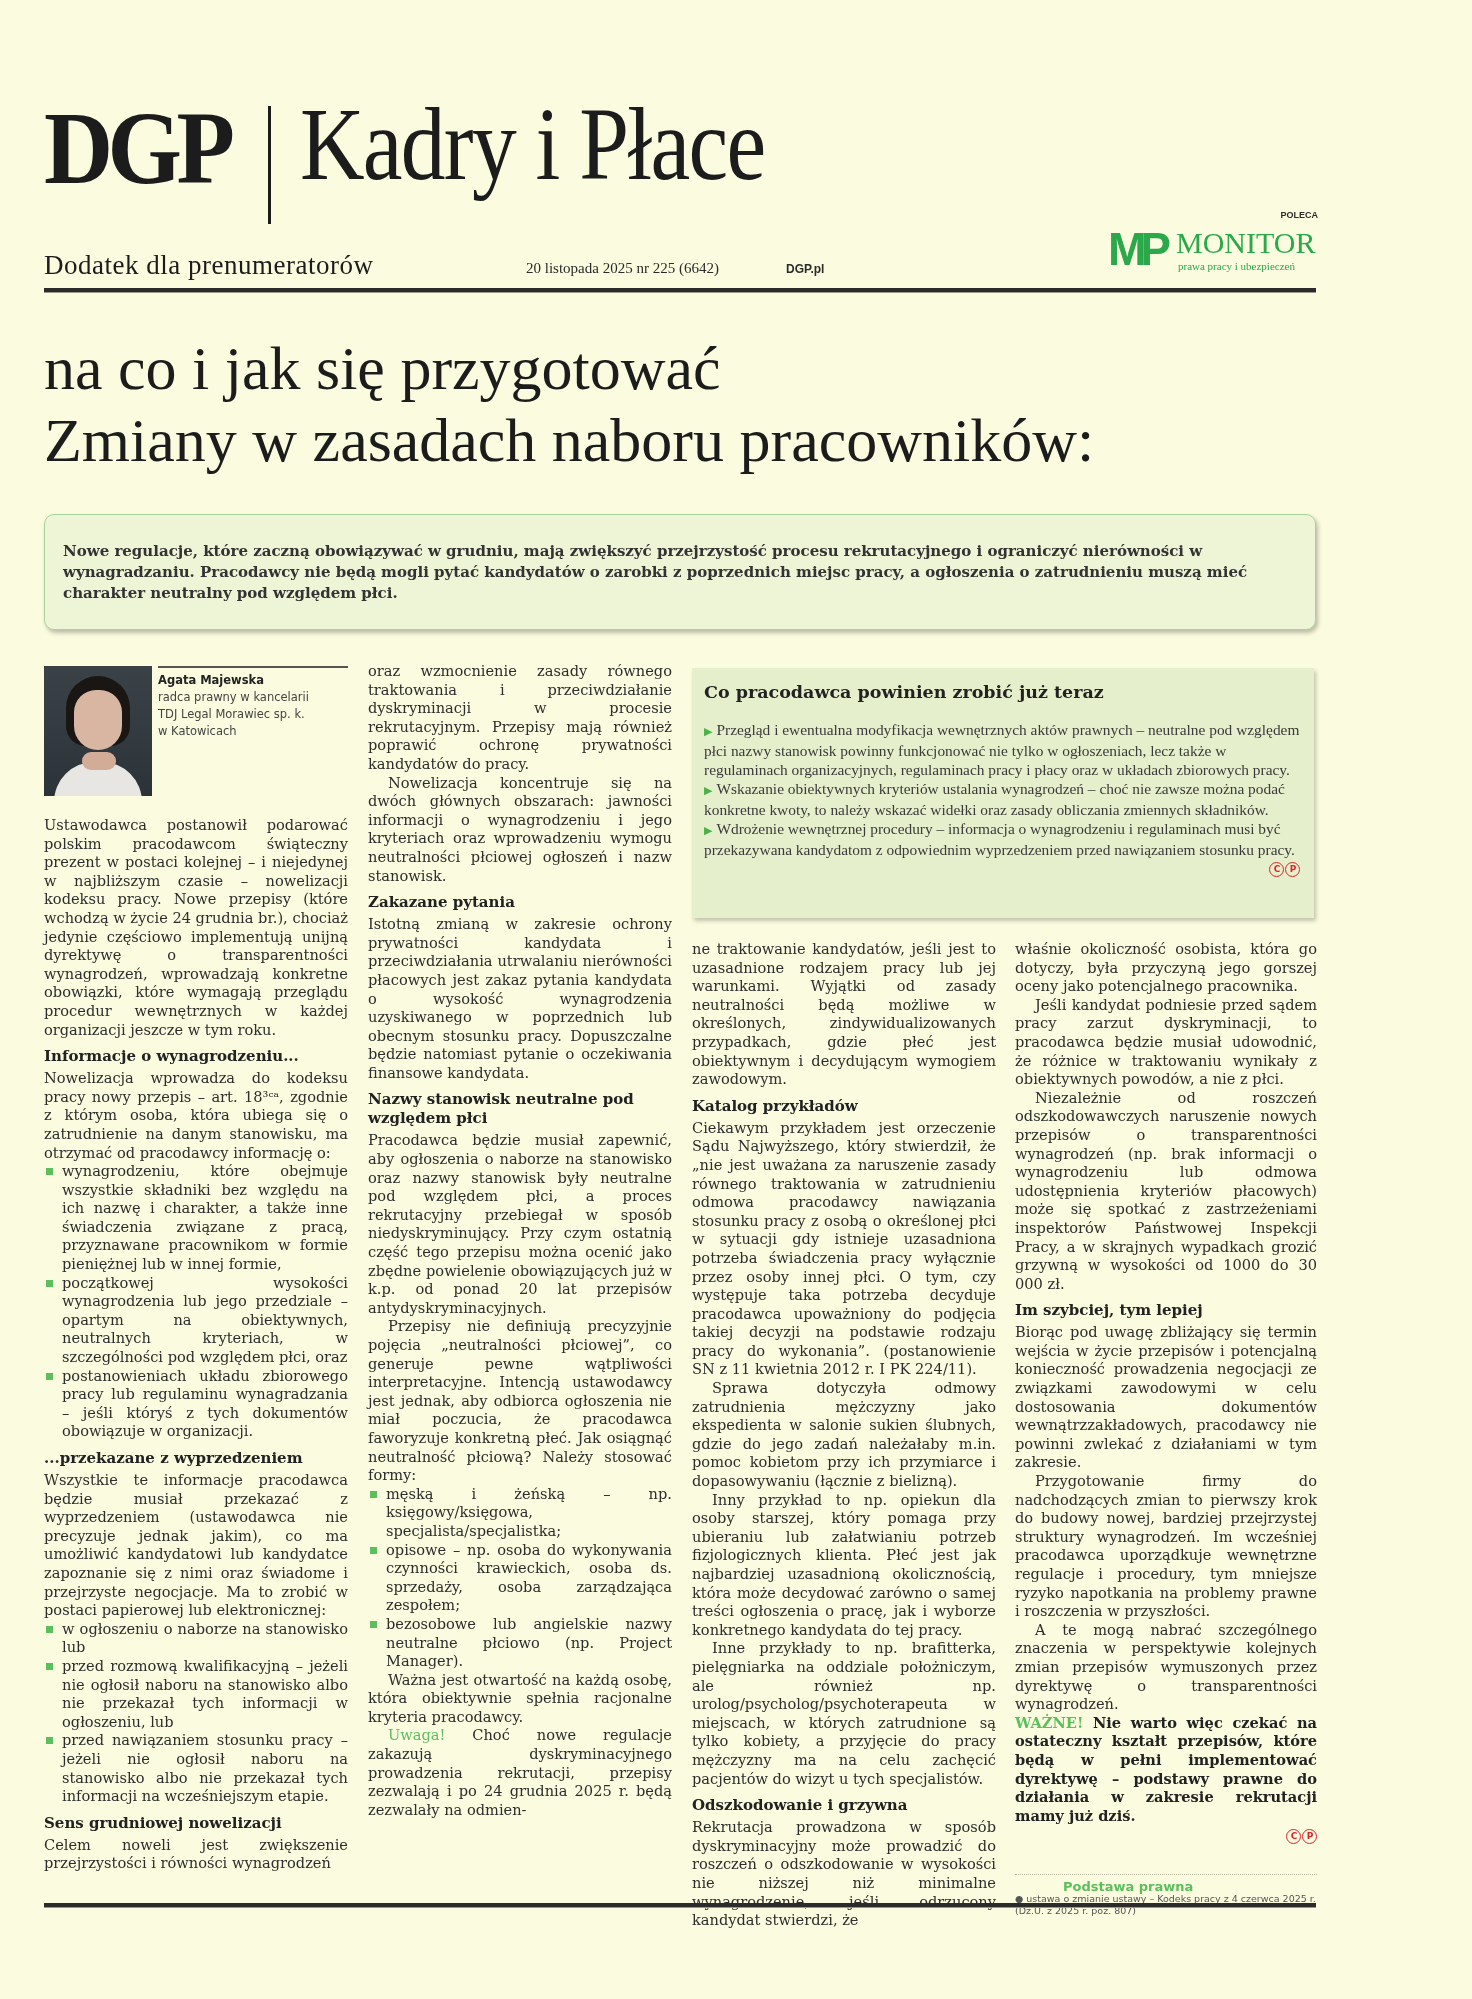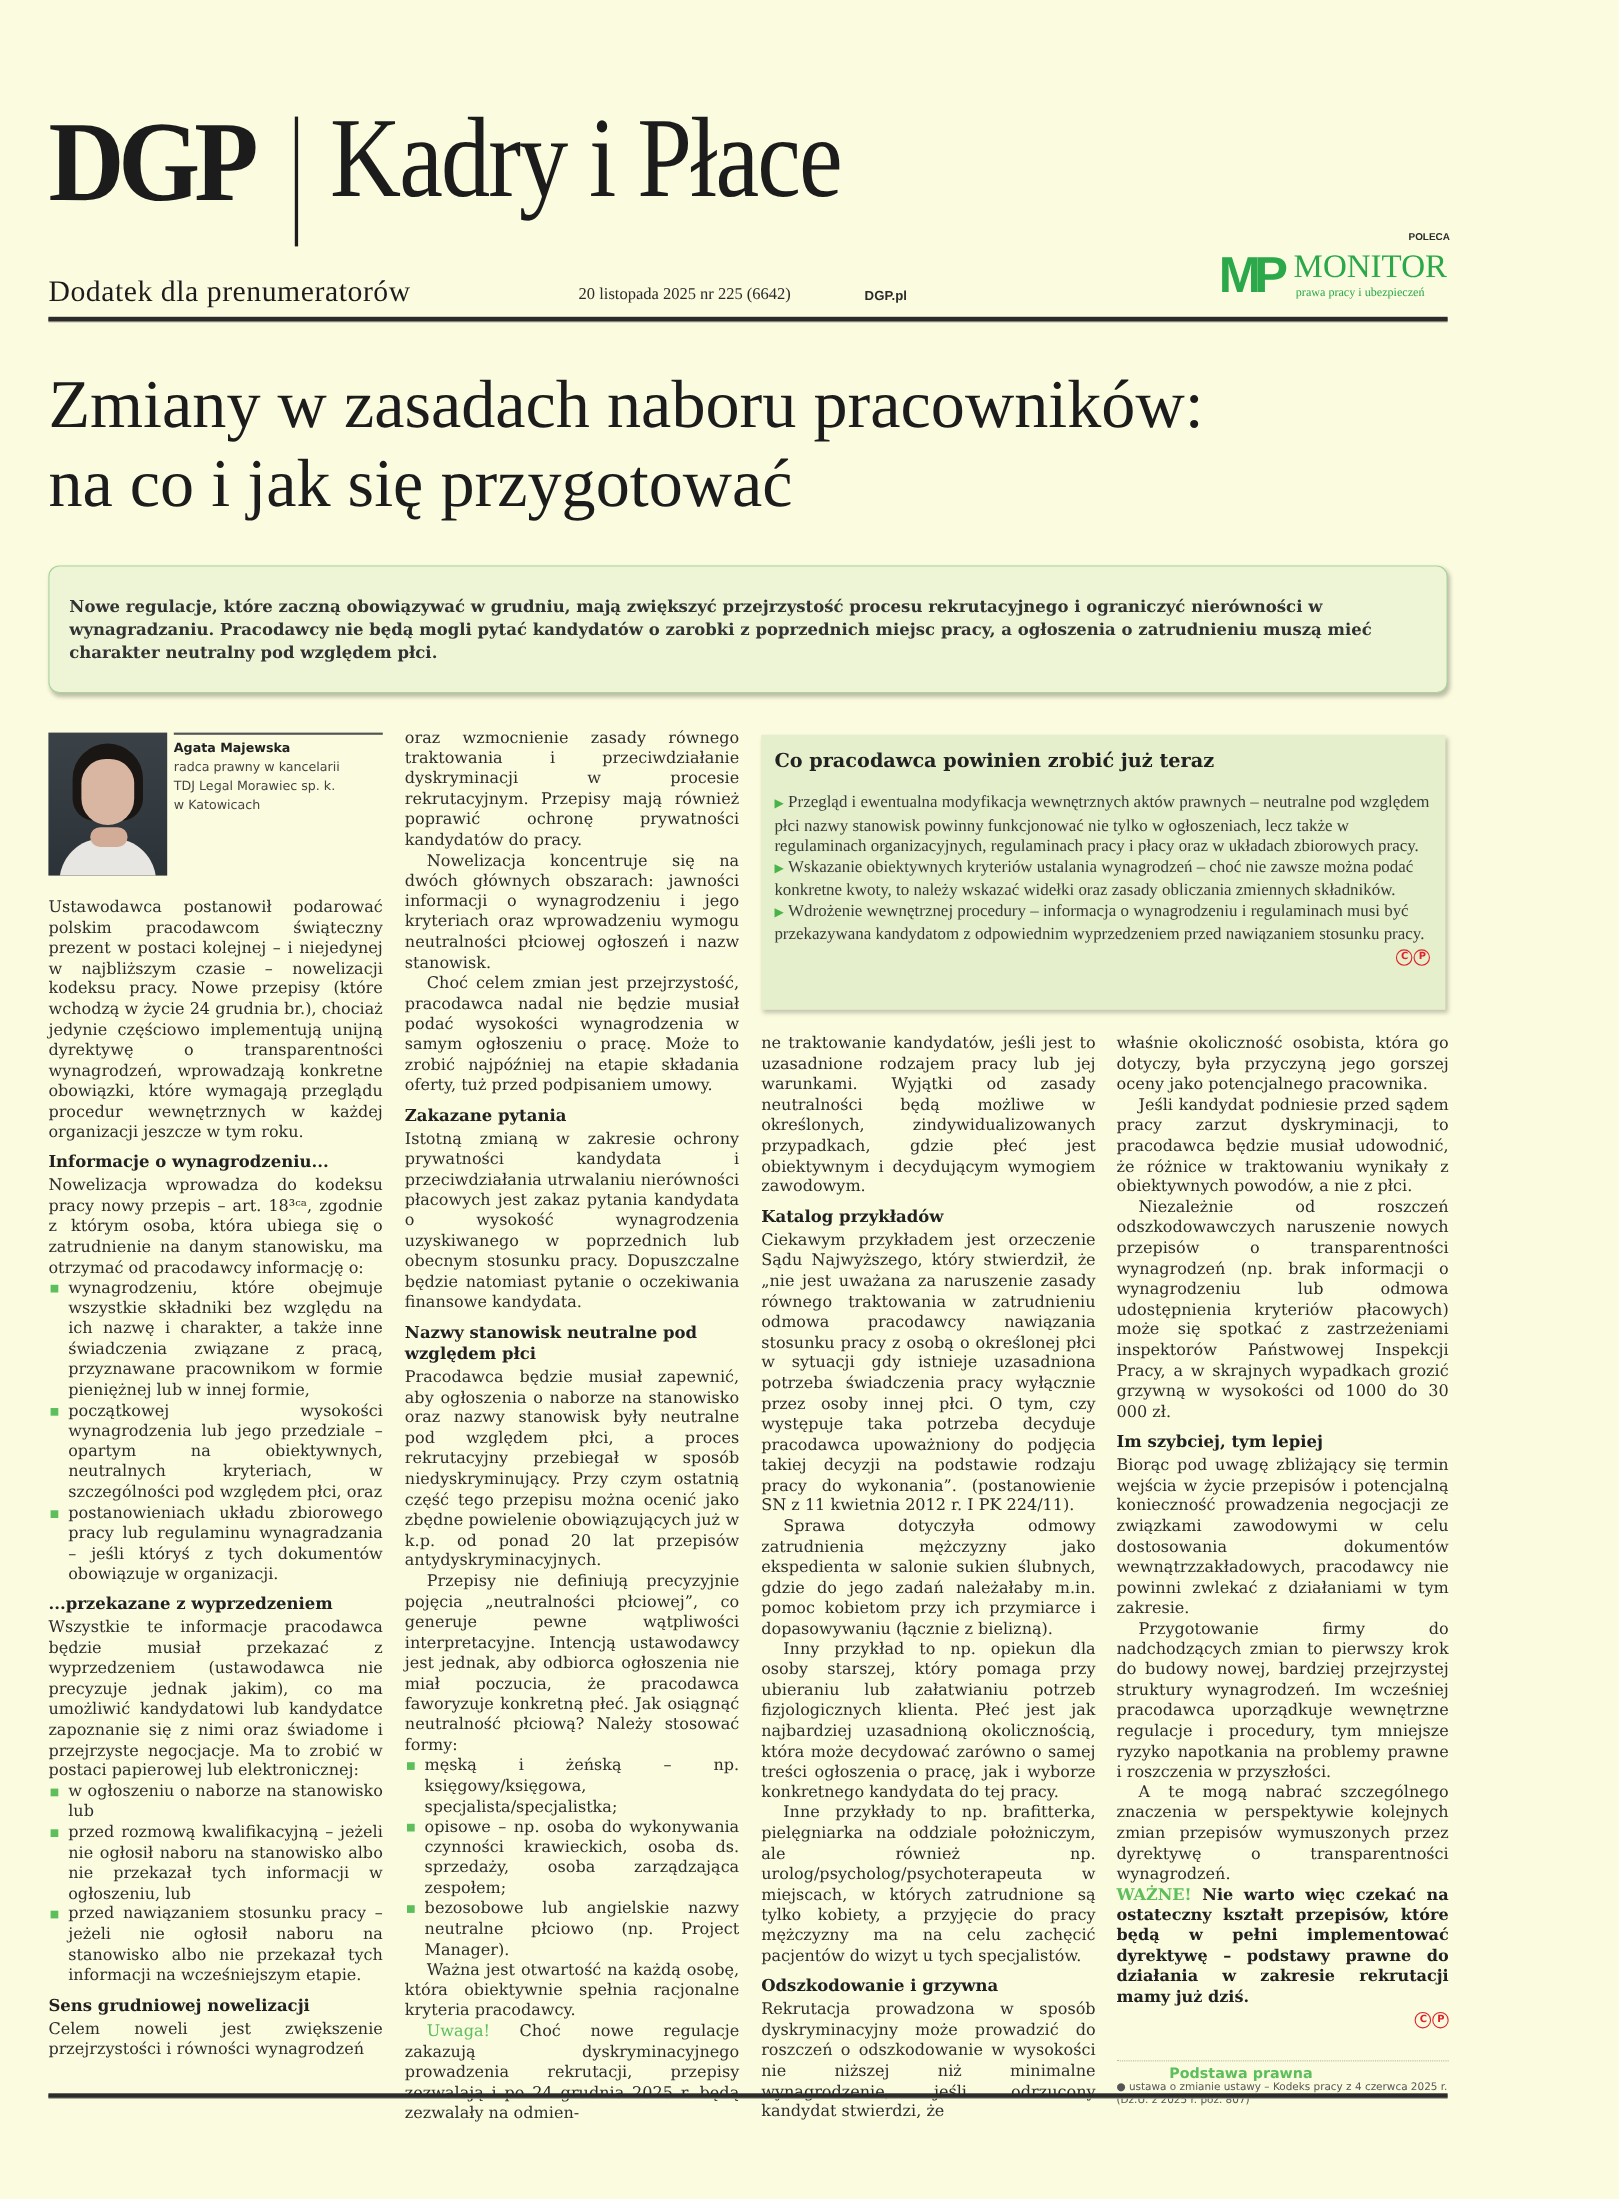--- a/index.html
+++ b/index.html
@@ -156,22 +156,22 @@
 <div class="abs monitor">
   <div class="poleca">POLECA</div>
   <div class="mp-mark">MP</div>
   <div class="monitor-word">MONITOR</div>
   <div class="monitor-sub">prawa pracy i ubezpieczeń</div>
 </div>
 
 <div class="abs rule-top"></div>
 
 <h1 class="abs headline">
+  <span>na co i jak się przygotować</span>
   <span>Zmiany w zasadach naboru pracowników:</span>
-  <span>na co i jak się przygotować</span>
 </h1>
 
 <div class="abs lead">
   <p>Nowe regulacje, które zaczną obowiązywać w grudniu, mają zwiększyć przejrzystość procesu rekrutacyjnego i ograniczyć nierówności w wynagradzaniu. Pracodawcy nie będą mogli pytać kandydatów o zarobki z poprzednich miejsc pracy, a ogłoszenia o zatrudnieniu muszą mieć charakter neutralny pod względem płci.</p>
 </div>
 
 <div class="col col1">
   <div class="author">
     <div class="author-photo">
       <div class="hair"></div>
@@ -202,21 +202,20 @@
     <li>przed rozmową kwalifikacyjną – jeżeli nie ogłosił naboru na stanowisko albo nie przekazał tych informacji w ogłoszeniu, lub</li>
     <li>przed nawiązaniem stosunku pracy – jeżeli nie ogłosił naboru na stanowisko albo nie przekazał tych informacji na wcześniejszym etapie.</li>
   </ul>
   <h3>Sens grudniowej nowelizacji</h3>
   <p>Celem noweli jest zwiększenie przejrzystości i równości wynagrodzeń</p>
 </div>
 
 <div class="col col2">
   <p>oraz wzmocnienie zasady równego traktowania i przeciwdziałanie dyskryminacji w procesie rekrutacyjnym. Przepisy mają również poprawić ochronę prywatności kandydatów do pracy.</p>
   <p class="ind">Nowelizacja koncentruje się na dwóch głównych obszarach: jawności informacji o wynagrodzeniu i jego kryteriach oraz wprowadzeniu wymogu neutralności płciowej ogłoszeń i nazw stanowisk.</p>
-  <p class="ind">Choć celem zmian jest przejrzystość, pracodawca nadal nie będzie musiał podać wysokości wynagrodzenia w samym ogłoszeniu o pracę. Może to zrobić najpóźniej na etapie składania oferty, tuż przed podpisaniem umowy.</p>
   <h3>Zakazane pytania</h3>
   <p>Istotną zmianą w zakresie ochrony prywatności kandydata i przeciwdziałania utrwalaniu nierówności płacowych jest zakaz pytania kandydata o wysokość wynagrodzenia uzyskiwanego w poprzednich lub obecnym stosunku pracy. Dopuszczalne będzie natomiast pytanie o oczekiwania finansowe kandydata.</p>
   <h3>Nazwy stanowisk neutralne pod względem płci</h3>
   <p>Pracodawca będzie musiał zapewnić, aby ogłoszenia o naborze na stanowisko oraz nazwy stanowisk były neutralne pod względem płci, a proces rekrutacyjny przebiegał w sposób niedyskryminujący. Przy czym ostatnią część tego przepisu można ocenić jako zbędne powielenie obowiązujących już w k.p. od ponad 20 lat przepisów antydyskryminacyjnych.</p>
   <p class="ind">Przepisy nie definiują precyzyjnie pojęcia „neutralności płciowej”, co generuje pewne wątpliwości interpretacyjne. Intencją ustawodawcy jest jednak, aby odbiorca ogłoszenia nie miał poczucia, że pracodawca faworyzuje konkretną płeć. Jak osiągnąć neutralność płciową? Należy stosować formy:</p>
   <ul>
     <li>męską i żeńską – np. księgowy/księgowa, specjalista/specjalistka;</li>
     <li>opisowe – np. osoba do wykonywania czynności krawieckich, osoba ds. sprzedaży, osoba zarządzająca zespołem;</li>
     <li>bezosobowe lub angielskie nazwy neutralne płciowo (np. Project Manager).</li>
   </ul>

